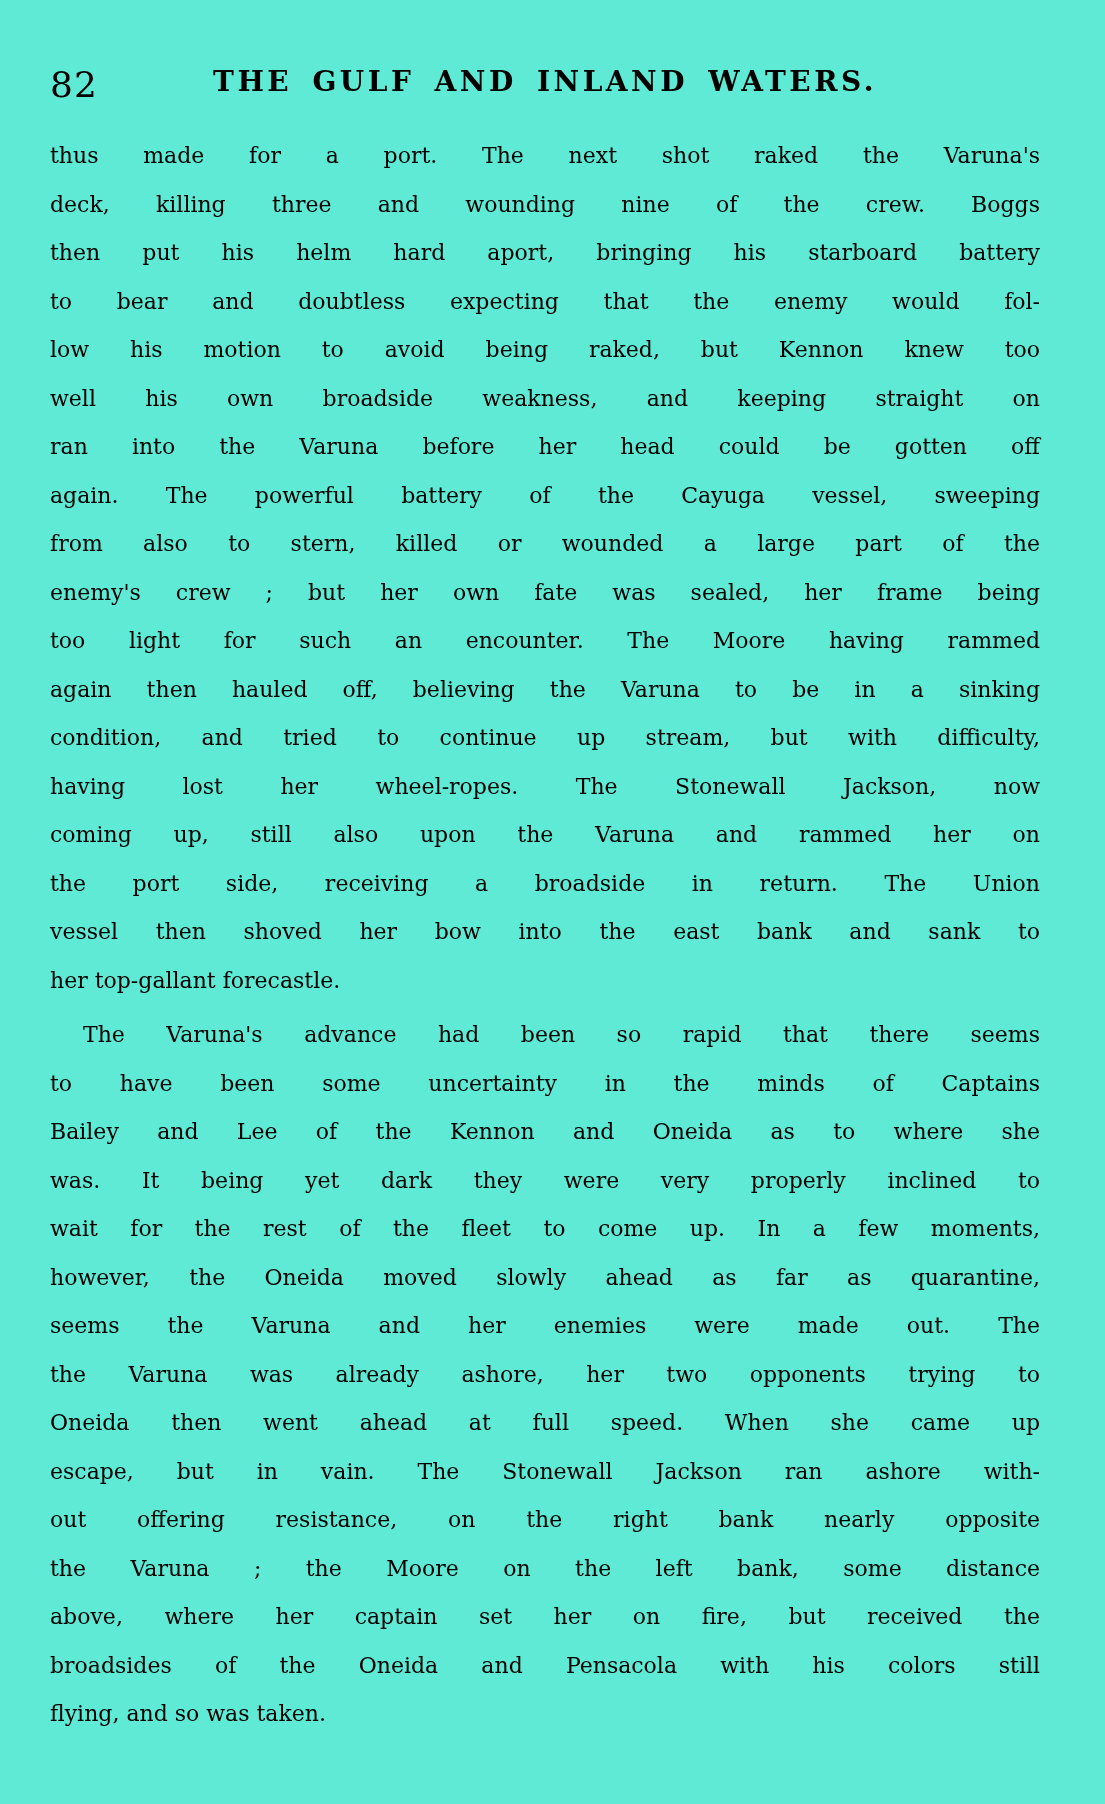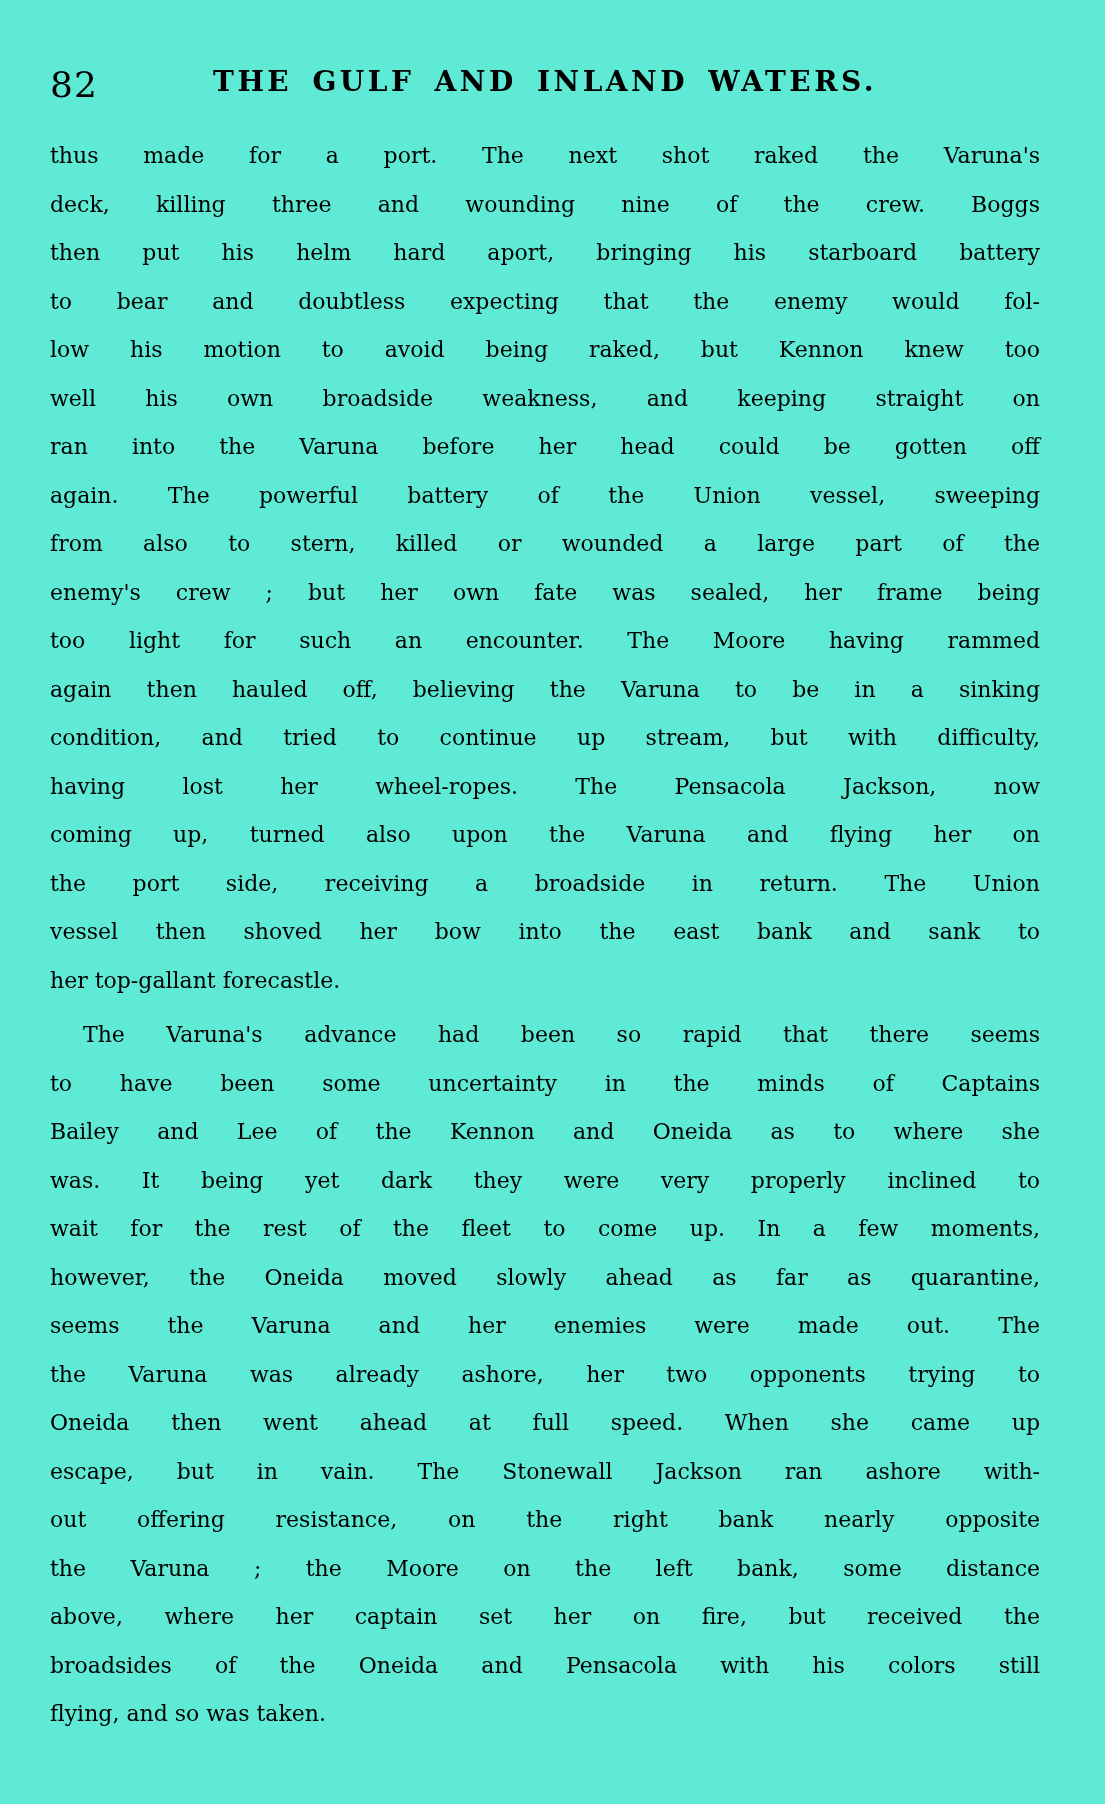--- a/index.html
+++ b/index.html
@@ -74,28 +74,28 @@
   </div>
   <div class="page-body">
       <div class="paragraph">
         <div class="text-line">thus made for a port. The next shot raked the Varuna's</div>
         <div class="text-line">deck, killing three and wounding nine of the crew. Boggs</div>
         <div class="text-line">then put his helm hard aport, bringing his starboard battery</div>
         <div class="text-line">to bear and doubtless expecting that the enemy would fol-</div>
         <div class="text-line">low his motion to avoid being raked, but Kennon knew too</div>
         <div class="text-line">well his own broadside weakness, and keeping straight on</div>
         <div class="text-line">ran into the Varuna before her head could be gotten off</div>
-        <div class="text-line">again. The powerful battery of the Union vessel, sweeping</div>
+        <div class="text-line">again. The powerful battery of the Cayuga vessel, sweeping</div>
         <div class="text-line">from also to stern, killed or wounded a large part of the</div>
         <div class="text-line">enemy's crew ; but her own fate was sealed, her frame being</div>
         <div class="text-line">too light for such an encounter. The Moore having rammed</div>
         <div class="text-line">again then hauled off, believing the Varuna to be in a sinking</div>
         <div class="text-line">condition, and tried to continue up stream, but with difficulty,</div>
-        <div class="text-line">having lost her wheel-ropes. The Pensacola Jackson, now</div>
-        <div class="text-line">coming up, turned also upon the Varuna and flying her on</div>
+        <div class="text-line">having lost her wheel-ropes. The Stonewall Jackson, now</div>
+        <div class="text-line">coming up, still also upon the Varuna and rammed her on</div>
         <div class="text-line">the port side, receiving a broadside in return. The Union</div>
         <div class="text-line">vessel then shoved her bow into the east bank and sank to</div>
         <div class="text-line last">her top-gallant forecastle.</div>
       </div>
       <div class="paragraph">
         <div class="text-line first-indent">The Varuna's advance had been so rapid that there seems</div>
         <div class="text-line">to have been some uncertainty in the minds of Captains</div>
         <div class="text-line">Bailey and Lee of the Kennon and Oneida as to where she</div>
         <div class="text-line">was. It being yet dark they were very properly inclined to</div>
         <div class="text-line">wait for the rest of the fleet to come up. In a few moments,</div>

